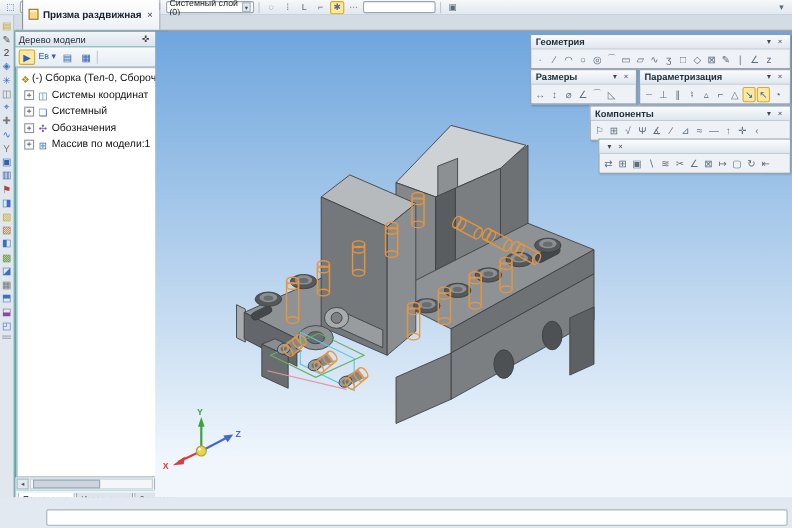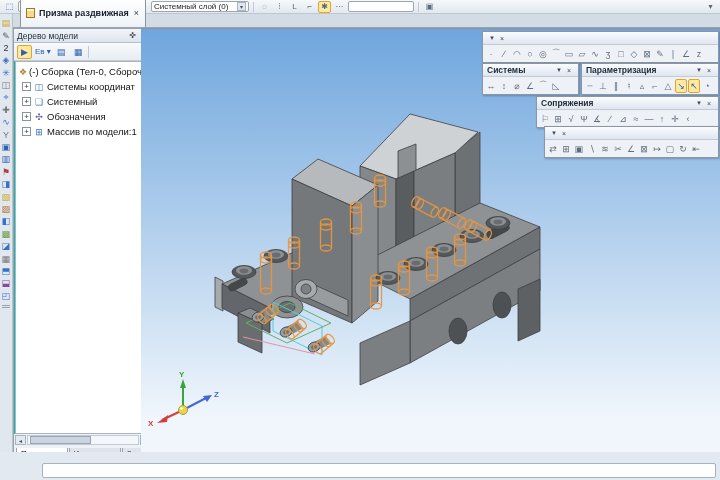--- a/index.html
+++ b/index.html
@@ -101,21 +101,21 @@
   <span class="tt-combo" style="width:40px;">
     <span>1.0</span>
       <span class="arr">▾</span>
   </span>
   <span class="tt-btn">⊾</span>
   <span class="tt-combo" style="width:52px;">
       <span class="arr" style="margin-left:auto">▾</span>
     </span>
   <span class="tt-sep"></span>
   <span class="tt-btn" style="color:#7a3ab0;">❐</span>
-  <span class="tt-combo" style="width:98px;">
+  <span class="tt-combo" style="width:80px;">
     <span>Системный слой (0)</span>
       <span class="arr">▾</span>
   </span>
   <span class="tt-sep"></span>
   <span id="tt-btns" style="display:flex;align-items:center;gap:2px;">
       <span class="tt-btn">◌</span>
       <span class="tt-btn">⦙</span>
       <span class="tt-btn">L</span>
       <span class="tt-btn">⌐</span>
       <span class="tt-btn hl">✱</span>
@@ -413,20 +413,21 @@
       <circle id="tr-o" cx="183" cy="409" r="4.5" stroke="#b0a030" stroke-width="1" fill="#ead44e"></circle>
       <circle cx="181.5" cy="407.5" r="1.3" fill="#ffffff"></circle>
       <text id="tr-xl" x="148" y="425" fill="#d04040">X</text>
       <text id="tr-yl" x="179" y="376" fill="#3aa43a">Y</text>
       <text id="tr-zl" x="214" y="396" fill="#4468d0">Z</text>
     </g>
   </svg>
 
   <div class="ftb" id="ftb0">
       <div class="ftb-title">
+        <span class="t">Геометрия</span>
         <span class="b">▾</span>
         <span class="b">×</span>
       </div>
       <div class="ftb-icons">
         <span class="fi">·</span>
         <span class="fi">∕</span>
         <span class="fi">◠</span>
         <span class="fi">○</span>
         <span class="fi">◎</span>
         <span class="fi">⌒</span>
@@ -438,21 +439,21 @@
         <span class="fi">◇</span>
         <span class="fi">⊠</span>
         <span class="fi">✎</span>
         <span class="fi">∣</span>
         <span class="fi">∠</span>
         <span class="fi">z</span>
       </div>
     </div>
   <div class="ftb" id="ftb1">
       <div class="ftb-title">
-        <span class="t">Системы</span>
+        <span class="t">Размеры</span>
         <span class="b">▾</span>
         <span class="b">×</span>
       </div>
       <div class="ftb-icons">
         <span class="fi">↔</span>
         <span class="fi">↕</span>
         <span class="fi">⌀</span>
         <span class="fi">∠</span>
         <span class="fi">⌒</span>
         <span class="fi">◺</span>
@@ -472,21 +473,21 @@
         <span class="fi">▵</span>
         <span class="fi">⌐</span>
         <span class="fi">△</span>
         <span class="fi hl">↘</span>
         <span class="fi hl">↖</span>
         <span class="fi">◔</span>
       </div>
     </div>
   <div class="ftb" id="ftb3">
       <div class="ftb-title">
-        <span class="t">Сопряжения</span>
+        <span class="t">Компоненты</span>
         <span class="b">▾</span>
         <span class="b">×</span>
       </div>
       <div class="ftb-icons">
         <span class="fi">⚐</span>
         <span class="fi">⊞</span>
         <span class="fi">√</span>
         <span class="fi">Ψ</span>
         <span class="fi">∡</span>
         <span class="fi">∕</span>

